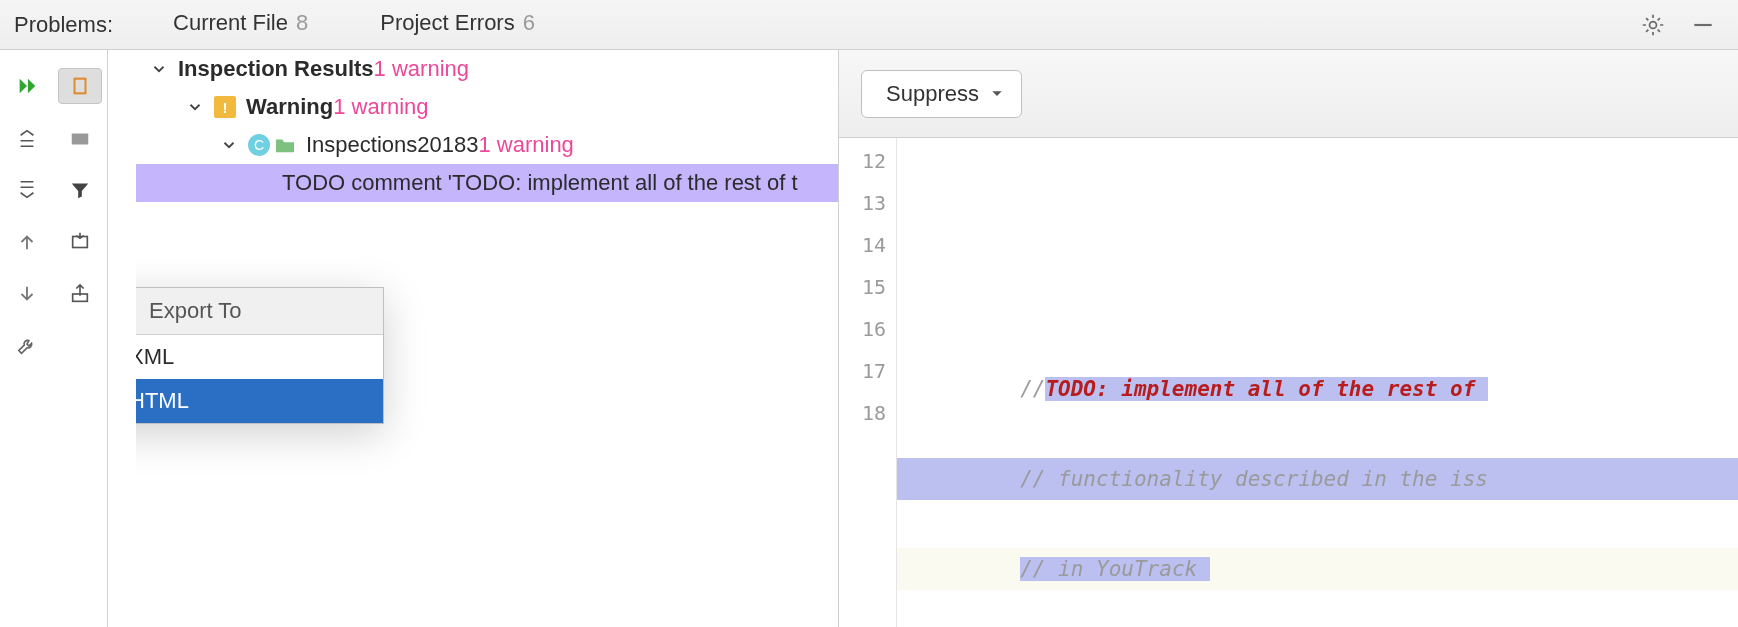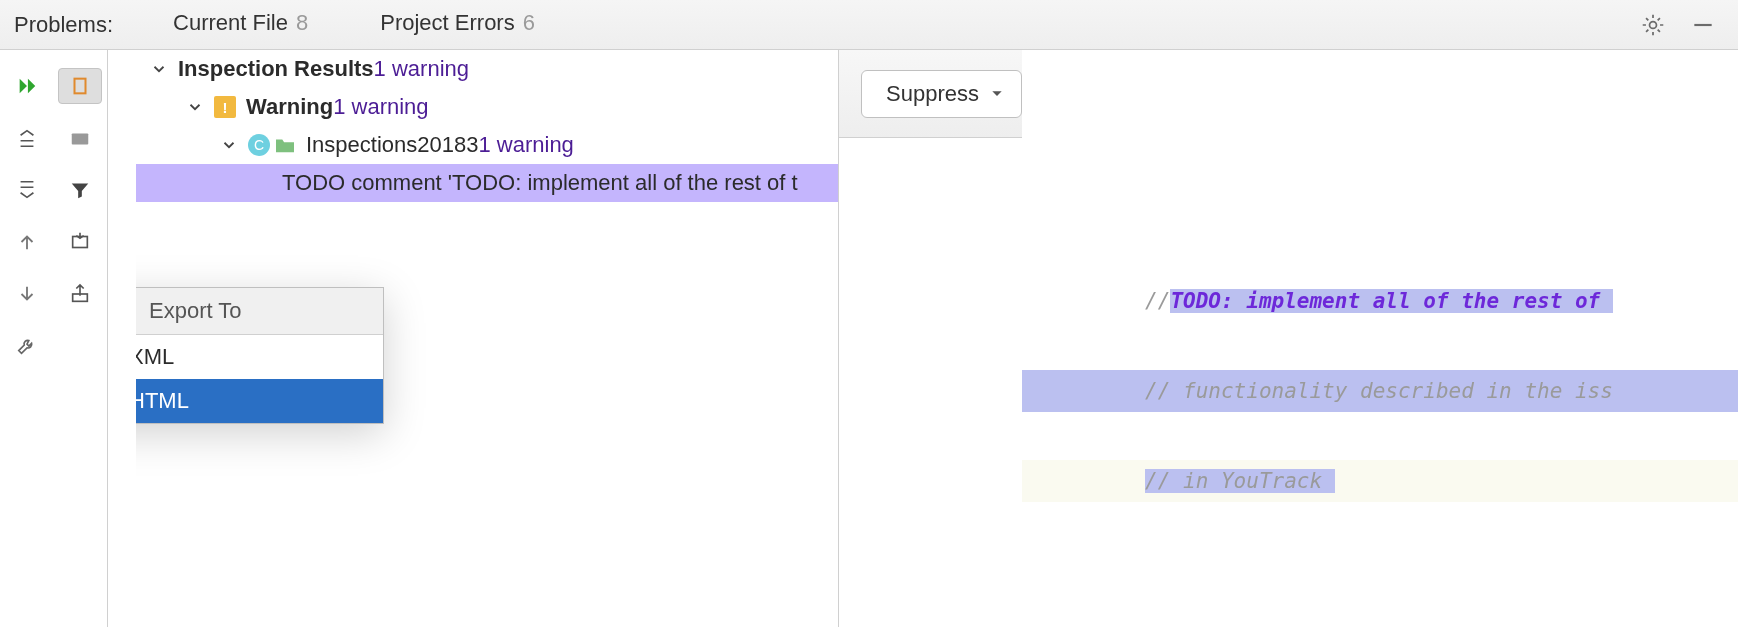--- a/index.html
+++ b/index.html
@@ -84,21 +84,21 @@
   display: inline-flex; align-items: center; justify-content: center;
   margin-right: 4px;
 }
 .folder-icon {
   width: 22px; height: 18px; margin-right: 10px;
   display: inline-flex;
 }
 .tree-sel {
   background: #c4b5fd;
 }
-.gray { color: #4c1d95; }
+.gray { color: #ec4899; }
 .pad1 { padding-left: 14px; }
 .pad2 { padding-left: 50px; }
 .pad3 { padding-left: 84px; }
 .pad4 { padding-left: 146px; }
 
 .popup {
   position: absolute;
   top: 237px; left: -50px;
   width: 298px;
   background: #fff;
@@ -116,21 +116,21 @@
 .popup-sep { height: 1px; background: #d0d0d0; }
 .popup-item {
   height: 44px; display: flex; align-items: center;
   padding-left: 42px; cursor: pointer;
 }
 .popup-item.sel { background: #2a6fc4; color: #fff; }
 
 .right-panel {
   width: 900px;
   border-left: 1px solid #d0d0d0;
-  display: flex; flex-direction: row;
+  display: flex; flex-direction: column;
 }
 .suppress-bar {
   height: 88px;
   background: linear-gradient(#f7f7f7,#eeeeee);
   border-bottom: 1px solid #d0d0d0;
   display: flex; align-items: center;
   padding-left: 22px;
 }
 .suppress-btn {
   height: 48px;
@@ -150,21 +150,21 @@
   border-right: 1px solid #e5e5e5;
 }
 .gutter div { height: 42px; line-height: 42px; padding-right: 10px; }
 .code {
   flex: 1; font-family: Menlo, Consolas, monospace; font-size: 21px;
   white-space: pre; overflow: hidden; padding-top: 2px;
 }
 .code .line { height: 42px; line-height: 42px; padding-left: 22px; }
 .sel-blue { background: #bbc0f0; }
 .comment-gray { color: #9a9a9a; font-style: italic; }
-.comment-todo { color: #6d28d9; font-style: italic; font-weight: 600; }
+.comment-todo { color: #b91c1c; font-style: italic; font-weight: 600; }
 .line-current { background: #fafaf0; }
 </style>
 </head>
 <body>
 
 <div class="toolbar">
   <span class="tb-label">Problems:</span>
   <div class="tb-tab">
     <span>Current File</span>
     <span class="tb-count">8</span>
@@ -336,20 +336,29 @@
   <div class="right-panel">
     <div class="suppress-bar">
       <button class="suppress-btn">
         <span>Suppress</span>
         <svg viewBox="0 0 24 24" width="16" height="16" fill="#555">
             <path d="M5 8l7 7 7-7z"></path>
           </svg>
       </button>
     </div>
     <div class="editor">
+      <div class="gutter">
+        <div>12</div>
+        <div>13</div>
+        <div>14</div>
+        <div>15</div>
+        <div>16</div>
+        <div>17</div>
+        <div>18</div>
+      </div>
       <div class="code">
         <div class="line"></div>
         <div class="line"></div>
         <div class="line"><span class="comment-gray">        //</span><span class="sel-blue comment-todo">TODO: implement all of the rest of </span></div>
         <div class="line sel-blue"><span class="comment-gray">        // </span><span class="comment-gray">functionality described in the iss</span></div>
         <div class="line line-current"><span>        </span><span class="sel-blue"><span class="comment-gray">// </span><span class="comment-gray">in YouTrack </span></span></div>
         
         
       </div>
     </div>

